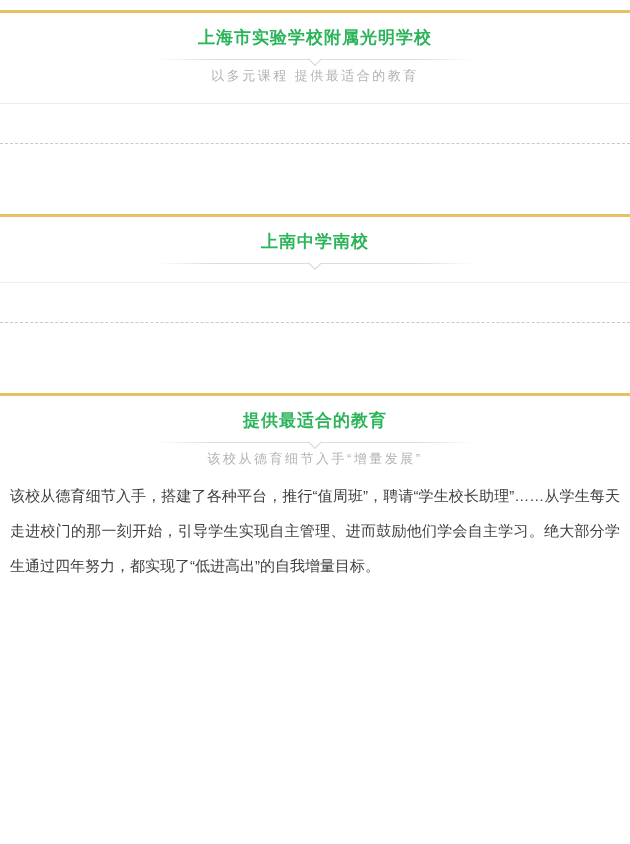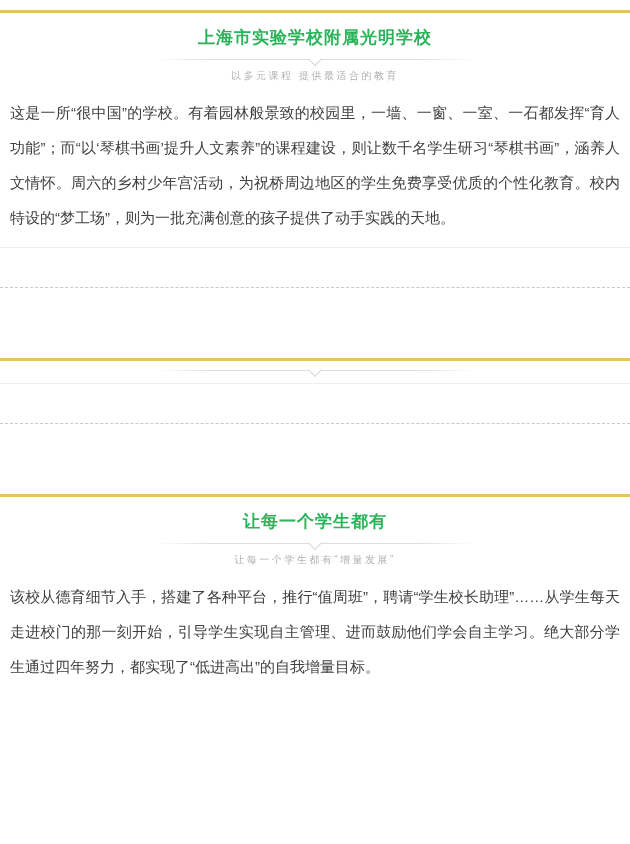--- a/index.html
+++ b/index.html
@@ -11,21 +11,21 @@
     width: 630px;
     height: 844px;
     overflow: hidden;
     background: #ffffff;
     margin: 0 auto;
   }
   .spacer-top { height: 10px; }
   .card {
     border-top: 3px solid #e5c263;
     border-bottom: 1px solid #ededed;
-    padding: 0 10px 12px 10px;
+    padding: 0 10px 18px 10px;
     background: #ffffff;
   }
   .card.last { border-bottom: none; }
   .school-title {
     margin: 13px 0 0 0;
     font-size: 17px;
     line-height: 24px;
     font-weight: bold;
     color: #2cb45a;
     text-align: center;
@@ -44,21 +44,21 @@
     top: -5px;
     width: 9px;
     height: 9px;
     background: #ffffff;
     border-right: 1px solid #d6d6d6;
     border-bottom: 1px solid #d6d6d6;
     transform: translateX(-50%) rotate(45deg);
   }
   .school-slogan {
     margin: 7px 0 0 0;
-    font-size: 10px;
+    font-size: 13px;
     line-height: 18px;
     color: #b2b2b2;
     text-align: center;
     letter-spacing: 2.5px;
   }
   .school-desc {
     margin: 10px 0 0 0;
     font-size: 15px;
     line-height: 35px;
     color: #404040;
@@ -79,38 +79,38 @@
 
 <div class="page">
   <div class="spacer-top"></div>
 
   <section class="card">
     <h2 class="school-title">上海市实验学校附属光明学校</h2>
     <div class="divider">
       <span class="chevron"></span>
     </div>
     <p class="school-slogan">以多元课程 提供最适合的教育</p>
-    <p class="school-desc">这是一所“很中国”的学校。有着园林般景致的校园里，一墙、一窗、一室、一石都发挥“育人功能”；而“以‘琴棋书画’提升人文素养”的课程建设，则让数千名学生研习“琴棋书画”，涵养人文情怀。周六的乡村少年宫活动，为祝桥周边地区的学生免费享受优质的个性化教育。校内特设的“梦工场”，则为一批充满创意的孩子提供了动手实践的天地。</p>
   </section>
 
   <div class="gap">
     <div class="dashed-line"></div>
   </div>
 
   <section class="card">
+    <h2 class="school-title">上南中学南校</h2>
     <div class="divider">
       <span class="chevron"></span>
     </div>
   </section>
 
   <div class="gap">
     <div class="dashed-line"></div>
   </div>
 
   <section class="card last">
-    <h2 class="school-title">让每一个学生都有</h2>
+    <h2 class="school-title">提供最适合的教育</h2>
     <div class="divider">
       <span class="chevron"></span>
     </div>
-    <p class="school-slogan">让每一个学生都有“增量发展”</p>
+    <p class="school-slogan">该校从德育细节入手“增量发展”</p>
     <p class="school-desc">该校从德育细节入手，搭建了各种平台，推行“值周班”，聘请“学生校长助理”……从学生每天走进校门的那一刻开始，引导学生实现自主管理、进而鼓励他们学会自主学习。绝大部分学生通过四年努力，都实现了“低进高出”的自我增量目标。</p>
   </section>
 </div>
 
 </body></html>

